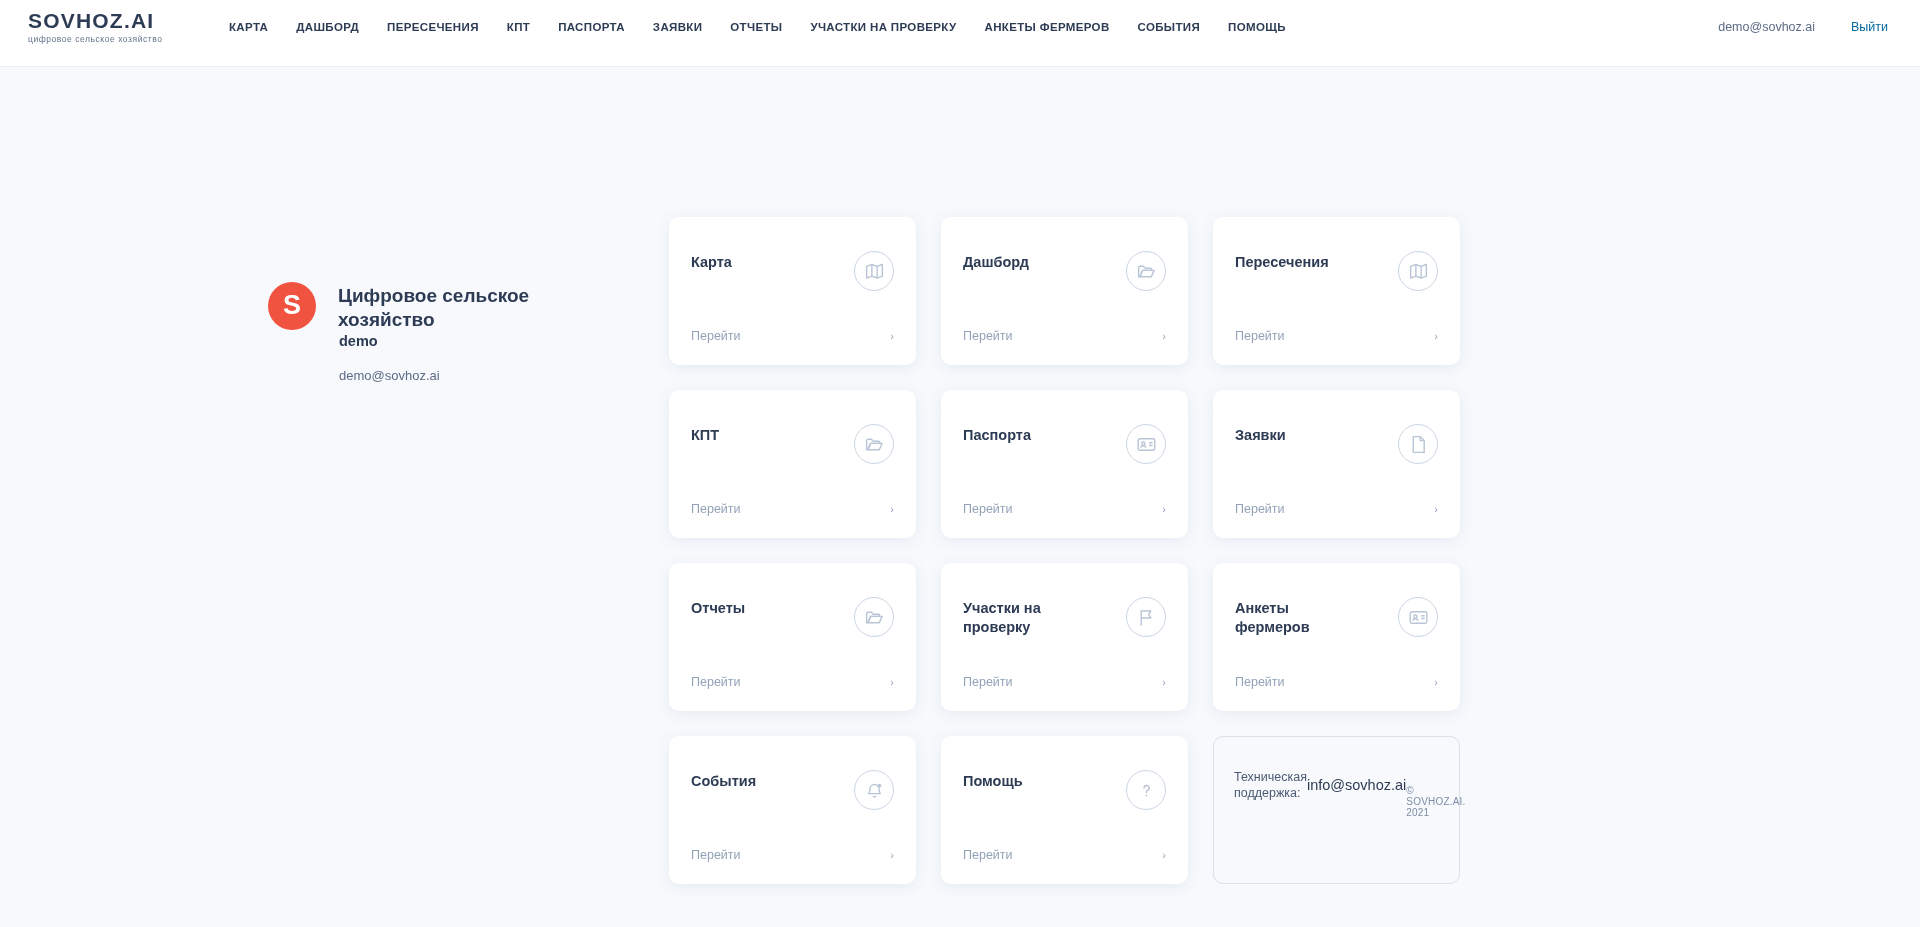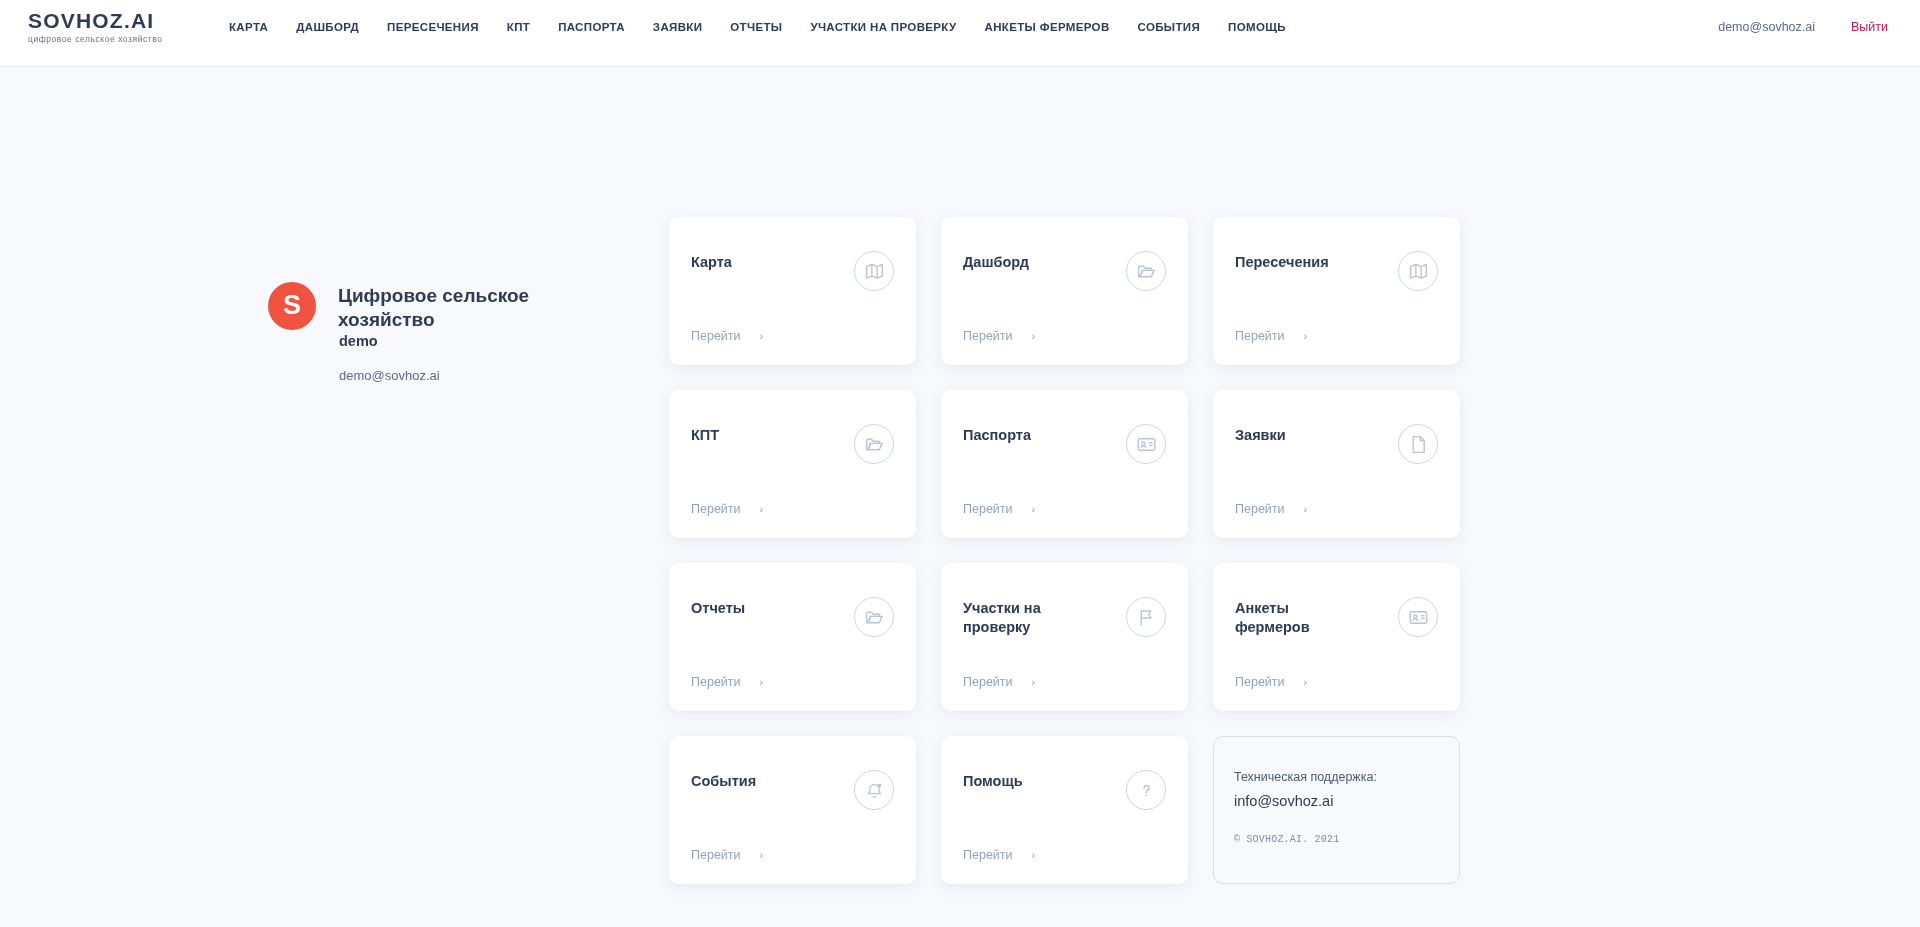--- a/index.html
+++ b/index.html
@@ -74,21 +74,21 @@
     flex: 0 0 auto;
   }
   .user-email {
     font-size: 12.5px;
     color: #5b6b85;
     white-space: nowrap;
     cursor: pointer;
   }
   .logout-link {
     font-size: 12.5px;
-    color: #be185d;
+    color: #0369a1;
     text-decoration: none;
     white-space: nowrap;
     cursor: pointer;
   }
 
   
   .page {
     height: 860px;
     background: #f7f9fc;
     position: relative;
@@ -196,56 +196,55 @@
   .card-icon svg { display: block; }
 
   .card-link {
     display: flex;
     align-items: center;
     gap: 19px;
     font-size: 12.5px;
     color: #93a2b8;
     cursor: pointer;
     padding-bottom: 4px;
+    justify-content: space-between;
   }
   .chev {
     font-size: 11px;
     line-height: 1;
     color: #93a2b8;
   }
 
   
   .support-card {
     width: 247px;
     height: 148px;
     background: #f7f9fc;
     border: 1px solid #d8e0ea;
     border-radius: 10px;
     padding: 32px 20px 6px 20px;
     display: flex;
-    flex-direction: column;
   }
   .support-label {
     font-size: 12.5px;
     color: #4b5a72;
     line-height: 1.3;
   }
   .support-email {
     font-size: 14.5px;
     font-weight: normal;
     color: #2d3c54;
     margin-top: 8px;
     cursor: pointer;
   }
   .support-copy {
     font-size: 10px;
     color: #7d8da5;
-    margin-top: 25px;
+    margin-top: 16px;
     letter-spacing: 0.2px;
-    font-family: Liberation Mono, monospace;
   }
 </style>
 </head>
 <body>
 
 <div class="header">
 
   <div class="brand">
     <div class="brand-title">SOVHOZ.AI</div>
     <div class="brand-sub">цифровое сельское хозяйство</div>

